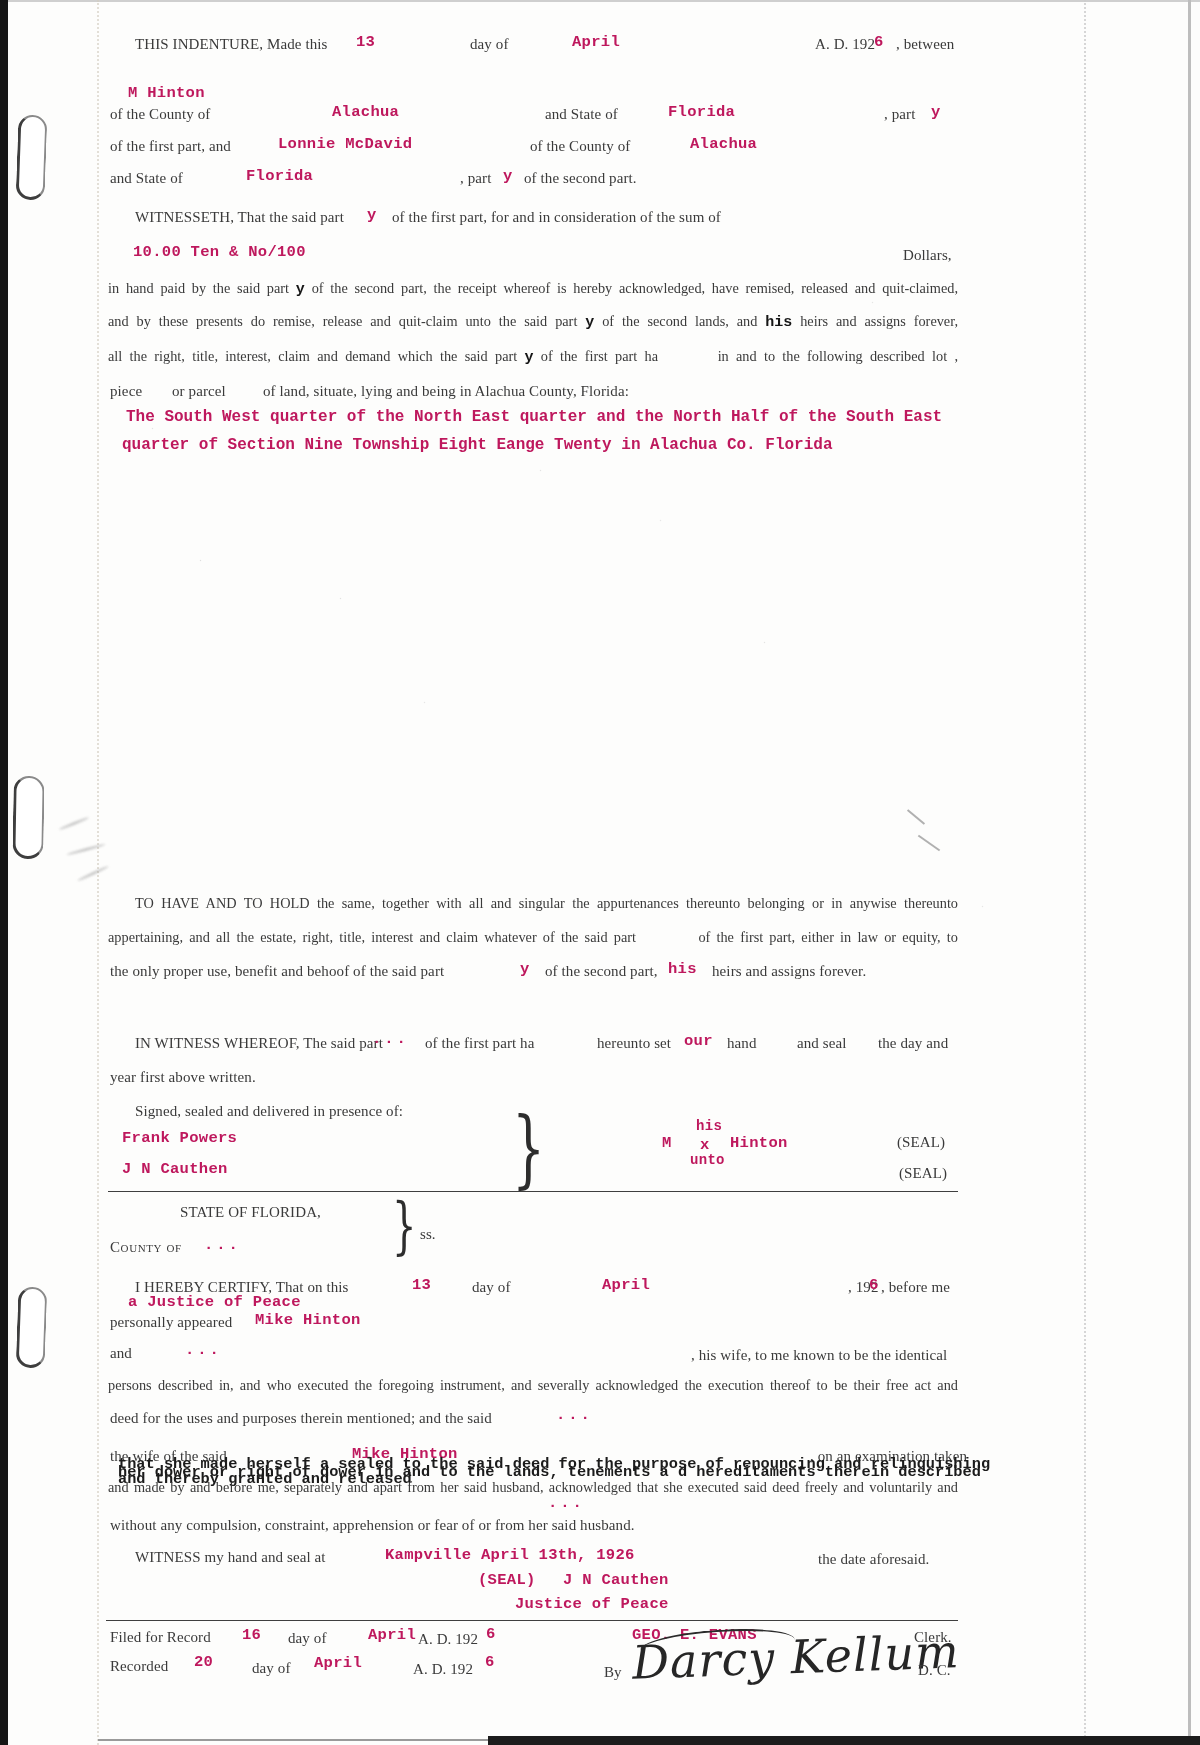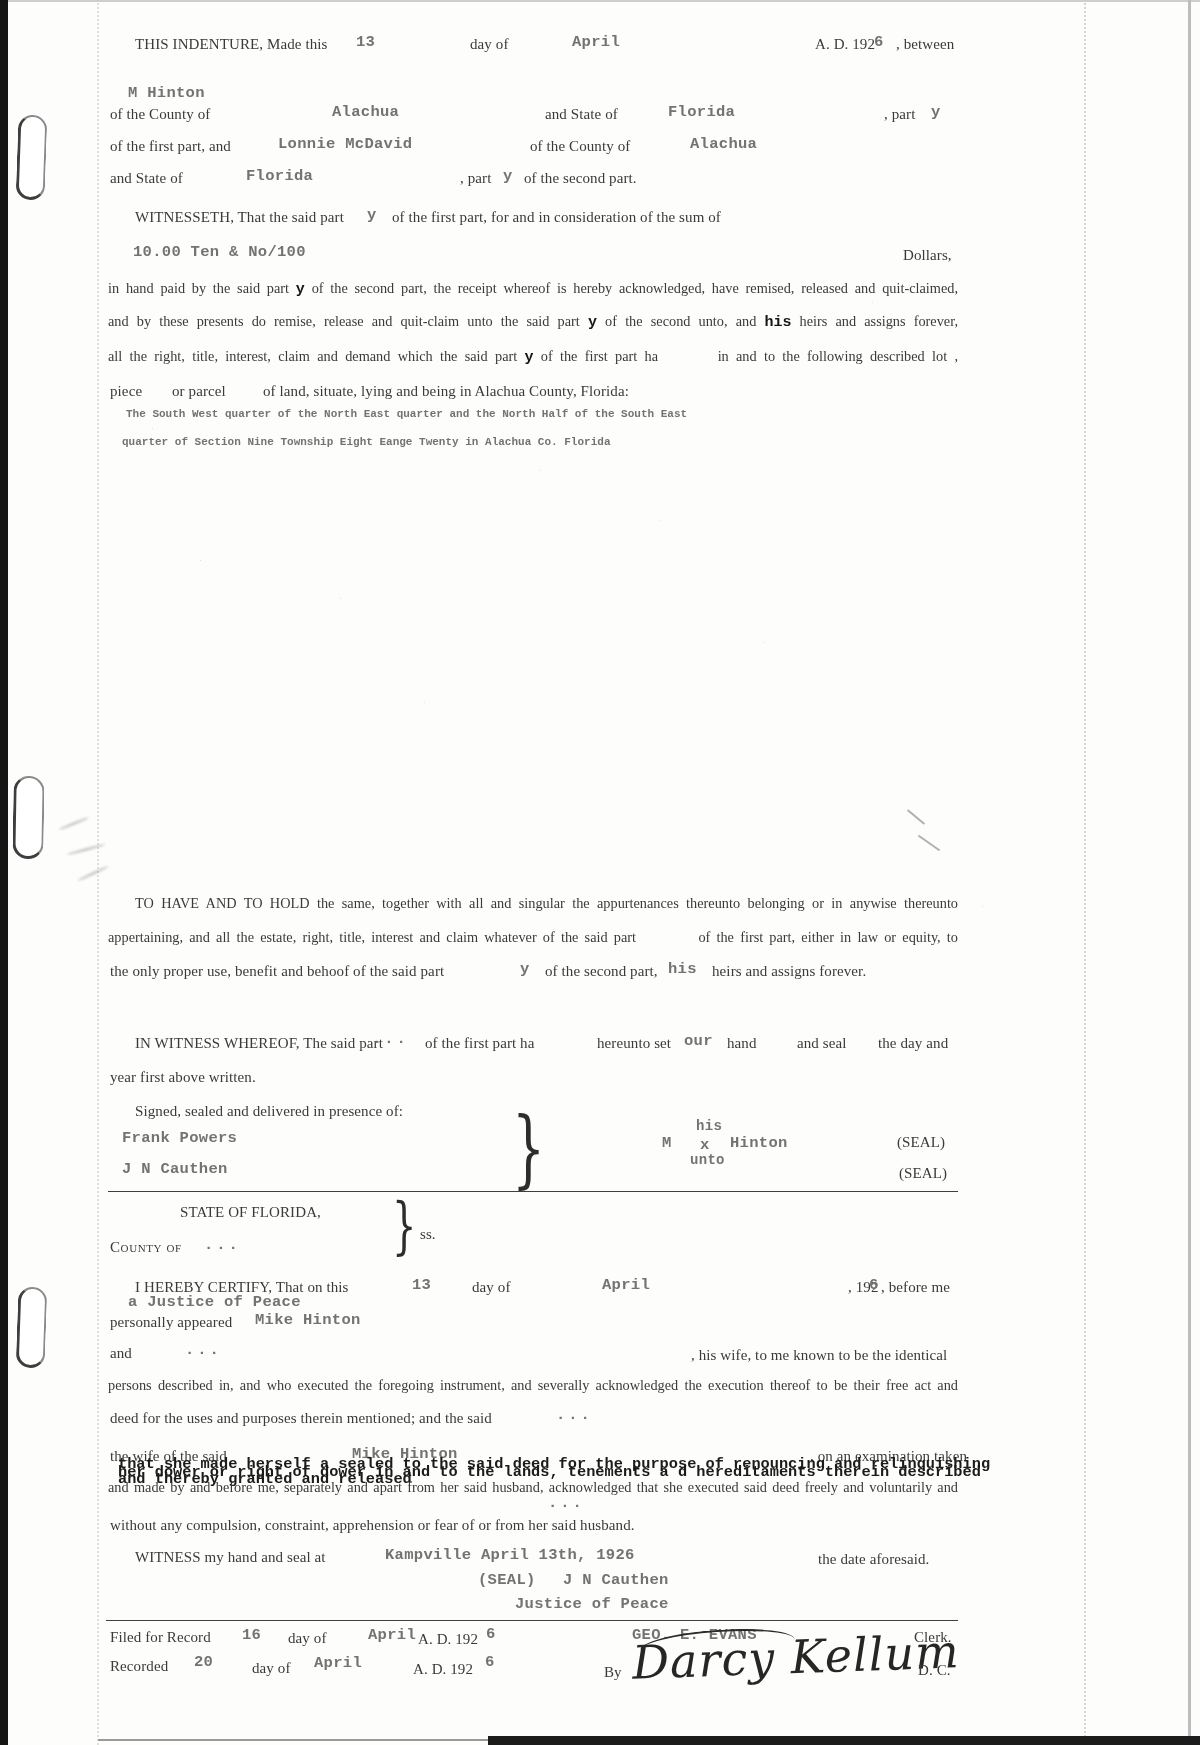--- a/index.html
+++ b/index.html
@@ -4,22 +4,22 @@
 <style>
   html,body{margin:0;padding:0;background:#ffffff;}
   .page{position:relative;width:1200px;height:1745px;background:#fdfdfc;overflow:hidden;
         font-family:"Liberation Serif",serif;}
   
   .p{position:absolute;font-family:"Liberation Serif",serif;font-size:15px;color:#3a3a3a;
      white-space:nowrap;letter-spacing:.1px;}
   .sc{font-variant:small-caps;letter-spacing:.6px;}
   
   .t{position:absolute;font-family:"Liberation Mono","DejaVu Sans Mono",monospace;font-weight:700;
-     font-size:15.5px;color:#737373;white-space:nowrap;letter-spacing:.3px;}
-  .tdesc{font-size:11px;letter-spacing:0;text-align:right;}
+     font-size:15.5px;color:#be185d;white-space:nowrap;letter-spacing:.3px;}
+  .tdesc{font-size:16px;letter-spacing:0;text-align:right;}
   .dots{letter-spacing:3px;}
   .ot{font-size:15.3px;letter-spacing:0;color:#1b1b1b;}
   
   .just{position:absolute;height:24px;overflow:visible;text-align:justify;text-align-last:justify;
         font-family:"Liberation Serif",serif;font-size:14.3px;color:#3a3a3a;}
   .just .pi{font-family:"Liberation Serif",serif;color:#3a3a3a;}
   .just .ti{font-family:"Liberation Mono","DejaVu Sans Mono",monospace;font-weight:700;
             font-size:15px;color:#161616;}
   .spc{display:inline-block;height:1px;}
   
@@ -109,21 +109,21 @@
 
   <div class="just" style="left:108px;top:280px;width:850px;">
     <span class="pi">in hand paid by the said part</span>
     <span class="ti">y</span>
     <span class="pi">of the second part, the receipt whereof is hereby acknowledged, have remised, released and quit-claimed,</span>
   </div>
 
   <div class="just" style="left:108px;top:313px;width:850px;">
     <span class="pi">and by these presents do remise, release and quit-claim unto the said part</span>
     <span class="ti">y</span>
-    <span class="pi">of the second unto, and</span>
+    <span class="pi">of the second lands, and</span>
     <span class="ti">his</span>
     <span class="pi">heirs and assigns forever,</span>
   </div>
 
   <div class="just" style="left:108px;top:348px;width:850px;">
     <span class="pi">all the right, title, interest, claim and demand which the said part</span>
     <span class="ti">y</span>
     <span class="pi">of the first part ha</span>
     <span class="spc" style="width:45px;"></span>
     <span class="pi">in and to the following described lot</span>

